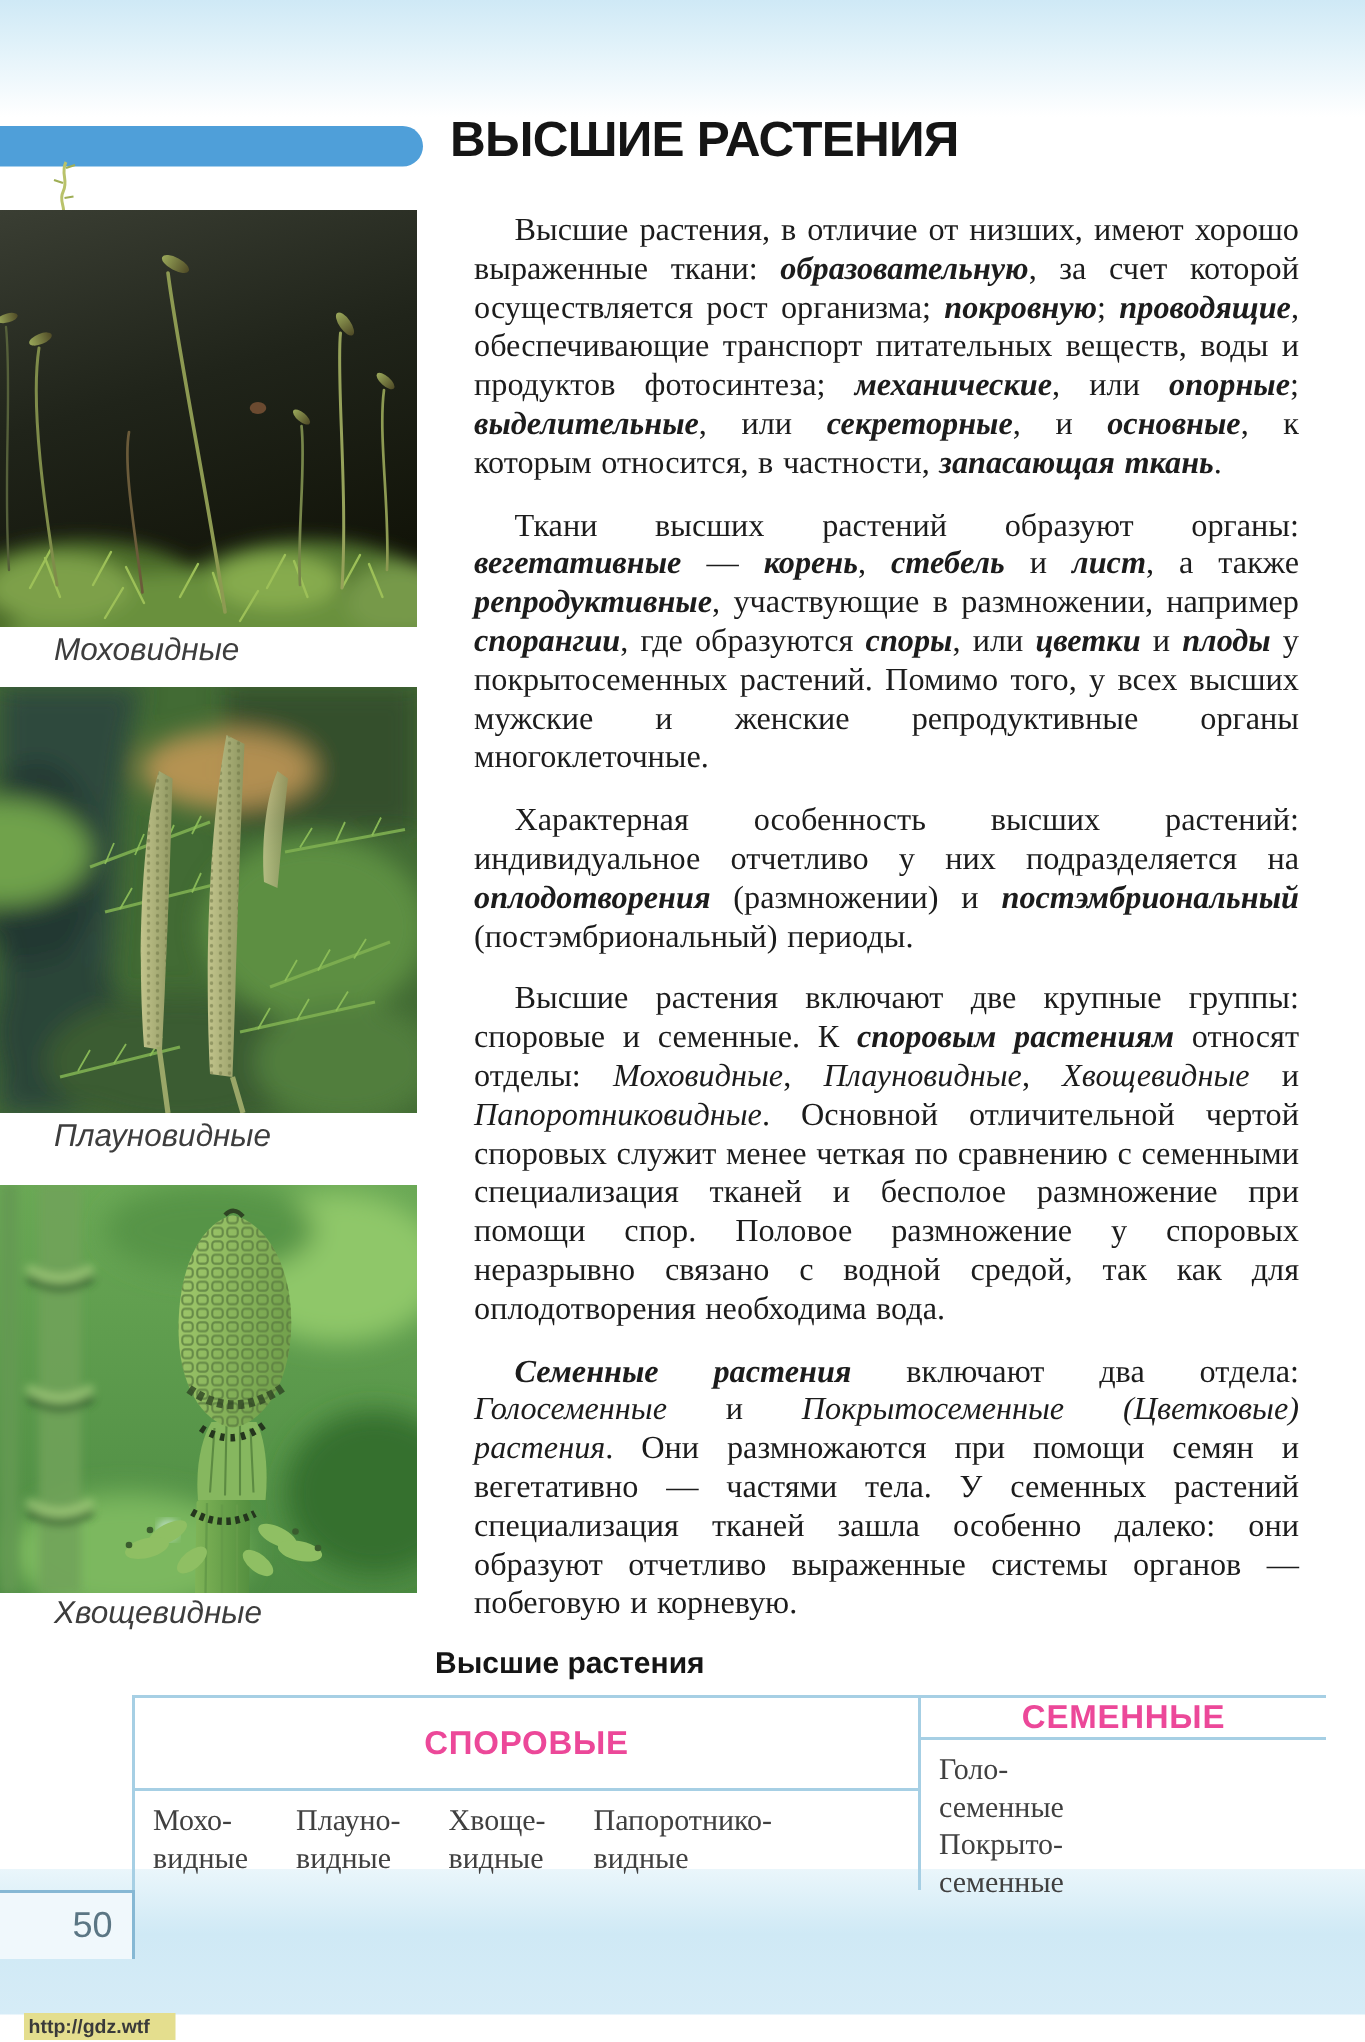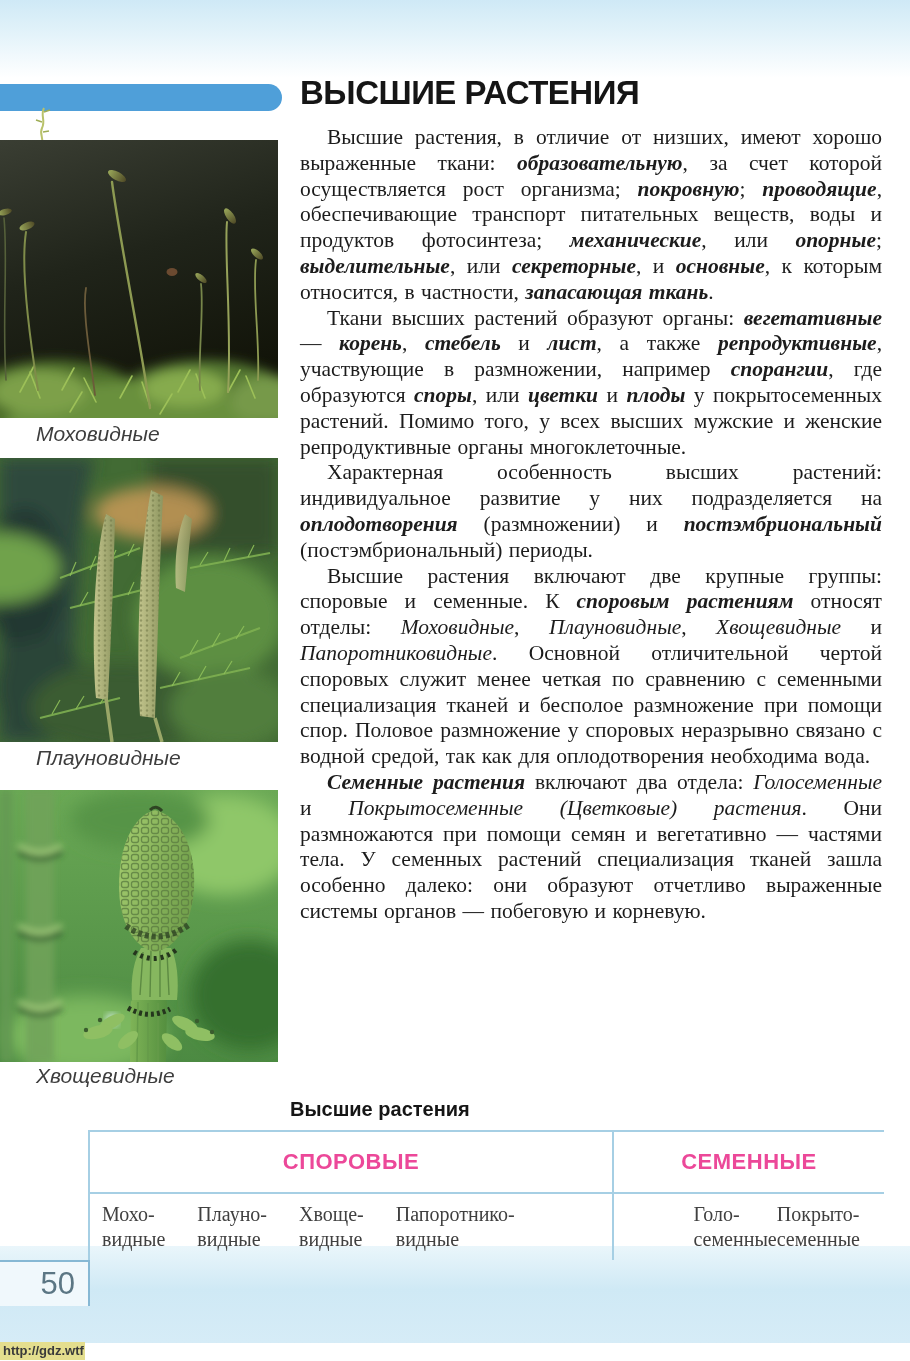--- a/index.html
+++ b/index.html
@@ -36,21 +36,21 @@
     font-size:21px;color:#3d3d3d;
   }
   #caption-1{top:422px;}
   #caption-2{top:746px;}
   #caption-3{top:1064px;}
   .article{
     position:absolute;left:300px;top:125px;width:582px;
     font-size:21.5px;line-height:25.8px;text-align:justify;
     color:#1c1c1c;word-spacing:1px;
   }
-  .article p{margin:0;text-indent:27px;}
+  .article p{margin:16px;text-indent:27px;}
   .seg-bi{font-weight:bold;font-style:italic;}
   .seg-i{font-style:italic;}
   .table-title{
     position:absolute;left:290px;top:1098px;
     font-family:"Liberation Sans",sans-serif;font-weight:bold;
     font-size:20px;color:#151515;
   }
   .class-table{
     position:absolute;left:88px;top:1130px;width:794px;height:128px;
     border-top:2px solid #a6cfe4;border-left:2px solid #a6cfe4;
@@ -59,38 +59,38 @@
   .tgroup{display:flex;flex-direction:column;}
   .tgroup.spore{width:522px;border-right:2px solid #a6cfe4;}
   .tgroup.seed{flex:1;}
   .tgroup-header{
     height:60px;display:flex;align-items:center;justify-content:center;
     font-family:"Liberation Sans",sans-serif;font-weight:bold;
     font-size:22px;color:#ec4899;letter-spacing:0.5px;
     border-bottom:2px solid #a6cfe4;
   }
   .tgroup-items{display:flex;padding:8px 10px 0 12px;flex:1;}
-  .tgroup.seed .tgroup-items{justify-content:flex-end;padding-right:24px;}
+  .tgroup.seed .tgroup-items{justify-content:space-between;padding-right:24px;flex-direction:column;}
   .titem{
     font-family:"Liberation Serif",serif;font-size:20px;line-height:25px;
     color:#404040;margin-right:32px;white-space:nowrap;
   }
   .tgroup.seed .titem{margin-right:0;}
   .page-number-box{
     position:absolute;left:0;top:1260px;width:90px;height:46px;
     background:#f0f8fc;border-top:2px solid #86b8d4;border-right:2px solid #86b8d4;
     display:flex;align-items:center;justify-content:flex-end;
     padding-right:13px;box-sizing:border-box;
-    font-family:"Liberation Sans",sans-serif;font-size:31px;color:#5b7684;
+    font-family:"Liberation Sans",sans-serif;font-size:24px;color:#5b7684;
   }
   .watermark{
-    position:absolute;left:0;top:1342px;
+    position:absolute;left:16px;top:1342px;
     background:#e4de8e;color:#3a3a3a;
     font-family:"Liberation Sans",sans-serif;font-weight:bold;font-size:13px;
-    padding:1px 1px 2px 3px;
+    padding:1px 17px 2px 3px;
   }
 </style>
 </head>
 <body>
 
 <div class="band-top"></div>
 <div class="band-bottom"></div>
 
 <div class="header-bar"></div>
 <svg class="sprig" width="30" height="40" viewBox="0 0 30 40">
@@ -284,21 +284,21 @@
   <path d="M155,20 C180,26 196,58 194,98 C192,134 176,158 155,162 C134,158 119,132 119,96 C119,56 133,26 155,20 Z" fill="url(#h-cone)"></path>
   <path d="M155,20 C180,26 196,58 194,98 C192,134 176,158 155,162 C134,158 119,132 119,96 C119,56 133,26 155,20 Z" fill="url(#h-cells)" opacity="0.8"></path>
   <path d="M126,136 Q157,158 190,134" stroke="#2e4423" stroke-width="6" stroke-dasharray="4,3" fill="none" opacity="0.8"></path>
   <path d="M150,20 Q156,14 162,21" stroke="#2e4423" stroke-width="3" fill="none"></path>
 </svg>
 <div id="caption-3" class="caption">Хвощевидные</div>
 
 <div class="article">
     <p><span class="seg-n">Высшие растения, в отличие от низших, имеют хорошо выраженные ткани: </span><span class="seg-bi">образовательную</span><span class="seg-n">, за счет которой осуществляется рост организма; </span><span class="seg-bi">покровную</span><span class="seg-n">; </span><span class="seg-bi">проводящие</span><span class="seg-n">, обеспечивающие транспорт питательных веществ, воды и продуктов фотосинтеза; </span><span class="seg-bi">механические</span><span class="seg-n">, или </span><span class="seg-bi">опорные</span><span class="seg-n">; </span><span class="seg-bi">выделительные</span><span class="seg-n">, или </span><span class="seg-bi">секреторные</span><span class="seg-n">, и </span><span class="seg-bi">основные</span><span class="seg-n">, к которым относится, в частности, </span><span class="seg-bi">запасающая ткань</span><span class="seg-n">.</span></p>
     <p><span class="seg-n">Ткани высших растений образуют органы: </span><span class="seg-bi">вегетативные</span><span class="seg-n"> — </span><span class="seg-bi">корень</span><span class="seg-n">, </span><span class="seg-bi">стебель</span><span class="seg-n"> и </span><span class="seg-bi">лист</span><span class="seg-n">, а также </span><span class="seg-bi">репродуктивные</span><span class="seg-n">, участвующие в размножении, например </span><span class="seg-bi">спорангии</span><span class="seg-n">, где образуются </span><span class="seg-bi">споры</span><span class="seg-n">, или </span><span class="seg-bi">цветки</span><span class="seg-n"> и </span><span class="seg-bi">плоды</span><span class="seg-n"> у покрытосеменных растений. Помимо того, у всех высших мужские и женские репродуктивные органы многоклеточные.</span></p>
-    <p><span class="seg-n">Характерная особенность высших растений: индивидуальное развитие у них подразделяется на </span><span class="seg-bi">оплодотворения</span><span class="seg-n"> (размножении) и </span><span class="seg-bi">постэмбриональный</span><span class="seg-n"> (постэмбриональный) периоды.</span></p>
+    <p><span class="seg-n">Характерная особенность высших растений: индивидуальное отчетливо у них подразделяется на </span><span class="seg-bi">оплодотворения</span><span class="seg-n"> (размножении) и </span><span class="seg-bi">постэмбриональный</span><span class="seg-n"> (постэмбриональный) периоды.</span></p>
     <p><span class="seg-n">Высшие растения включают две крупные группы: споровые и семенные. К </span><span class="seg-bi">споровым растениям</span><span class="seg-n"> относят отделы: </span><span class="seg-i">Моховидные</span><span class="seg-n">, </span><span class="seg-i">Плауновидные</span><span class="seg-n">, </span><span class="seg-i">Хвощевидные</span><span class="seg-n"> и </span><span class="seg-i">Папоротниковидные</span><span class="seg-n">. Основной отличительной чертой споровых служит менее четкая по сравнению с семенными специализация тканей и бесполое размножение при помощи спор. Половое размножение у споровых неразрывно связано с водной средой, так как для оплодотворения необходима вода.</span></p>
     <p><span class="seg-bi">Семенные растения</span><span class="seg-n"> включают два отдела: </span><span class="seg-i">Голосеменные</span><span class="seg-n"> и </span><span class="seg-i">Покрытосеменные (Цветковые) растения</span><span class="seg-n">. Они размножаются при помощи семян и вегетативно — частями тела. У семенных растений специализация тканей зашла особенно далеко: они образуют отчетливо выраженные системы органов — побеговую и корневую.</span></p>
   </div>
 
 <div class="table-title">Высшие растения</div>
 <div class="class-table">
   <div class="tgroup spore">
     <div class="tgroup-header">СПОРОВЫЕ</div>
     <div class="tgroup-items">
         <div class="titem">

